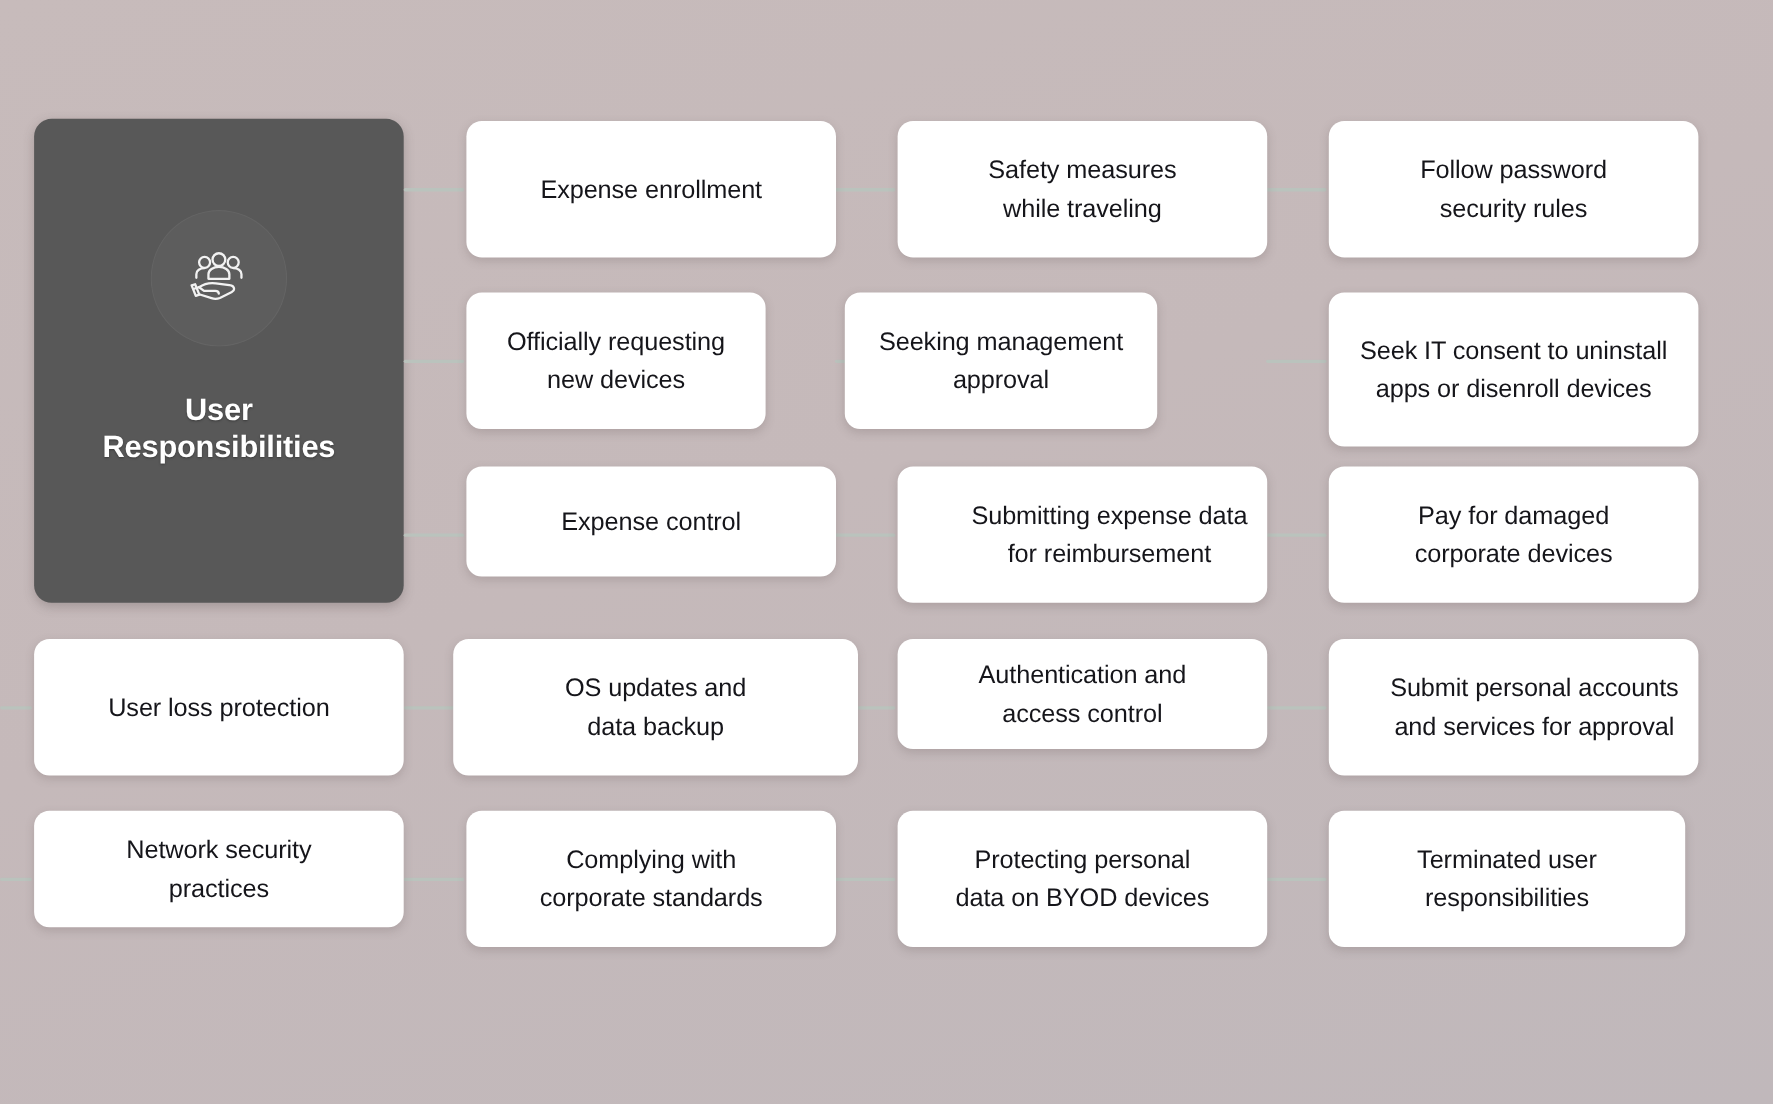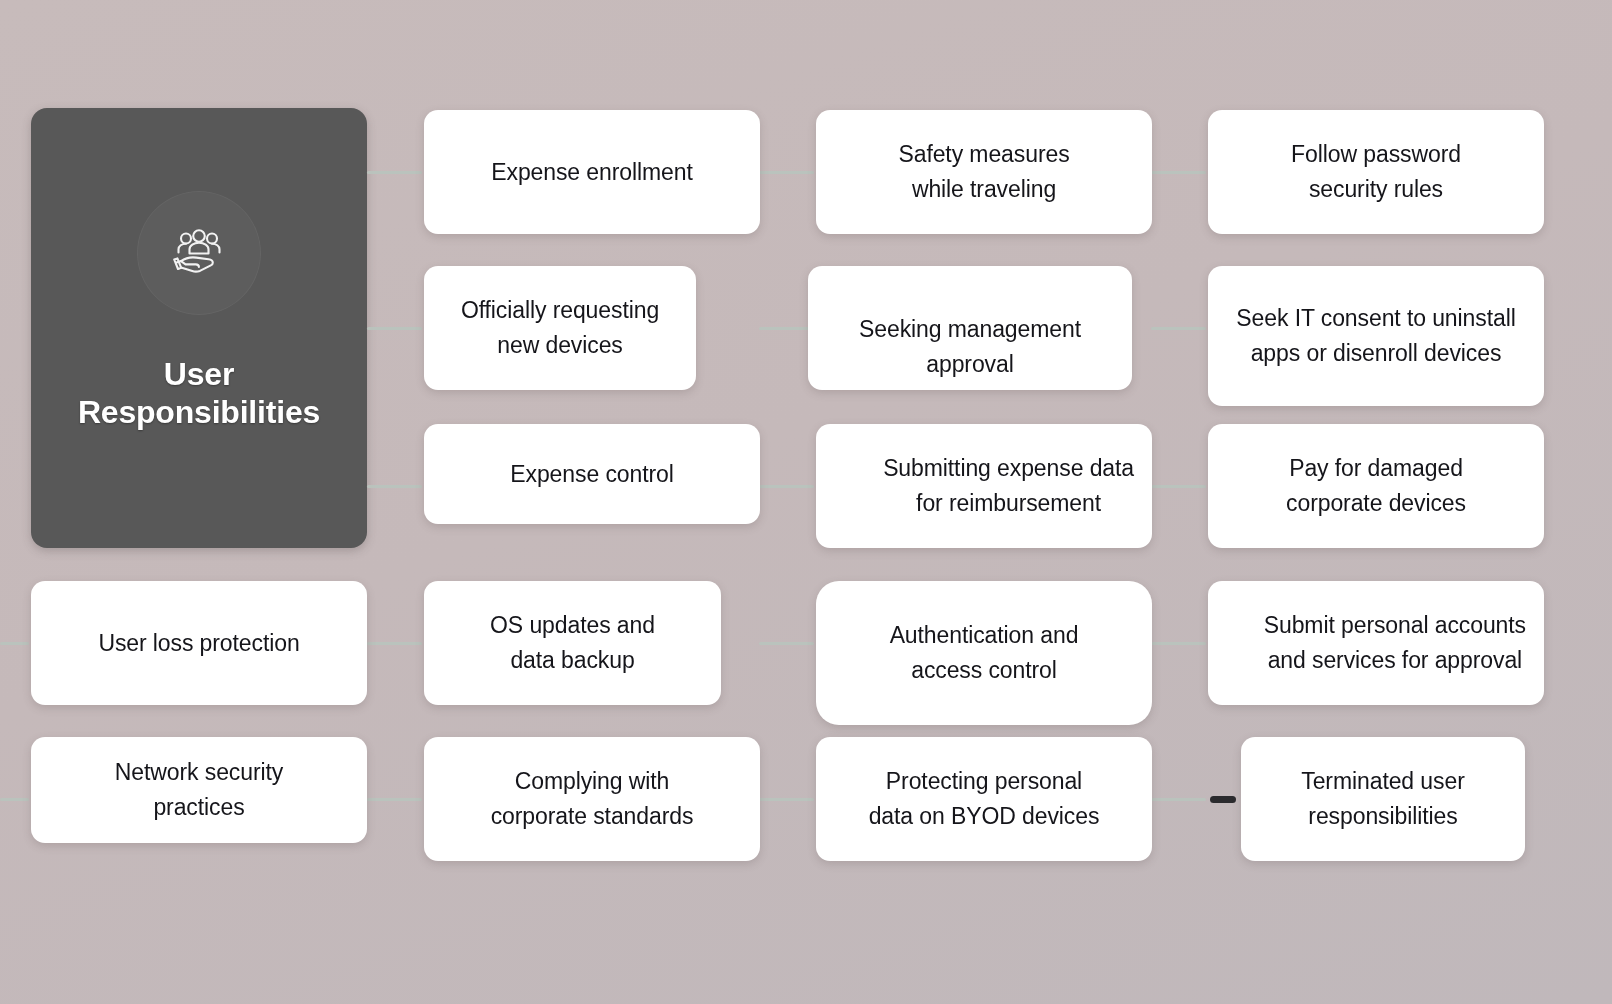--- a/index.html
+++ b/index.html
@@ -60,21 +60,21 @@
   }
   .hub-icon-wrap svg {
     position: relative;
     z-index: 2;
   }
   .hub-title {
     margin-top: 38px;
     width: 300px;
     text-align: center;
     color: #ffffff;
-    font-size: 32px;
+    font-size: 28px;
     line-height: 1.18;
     font-weight: bold;
     letter-spacing: -0.2px;
     text-shadow: 0 1px 2px rgba(0,0,0,0.35);
   }
 
   
   .card {
     position: absolute;
     background: #ffffff;
@@ -181,54 +181,54 @@
       </div>
       <div class="card" style="left: 816px; top: 110px; width: 336px; height: 124px;">
         <div class="card-label">Safety measures<br>while traveling</div>
       </div>
       <div class="card" style="left: 1208px; top: 110px; width: 336px; height: 124px;">
         <div class="card-label">Follow password<br>security rules</div>
       </div>
       <div class="card" style="left: 424px; top: 266px; width: 272px; height: 124px;">
         <div class="card-label">Officially requesting<br>new devices</div>
       </div>
-      <div class="card" style="left: 808px; top: 266px; width: 324px; height: 124px; align-items: flex-end;">
+      <div class="card" style="left: 768px; top: 266px; width: 284px; height: 124px;">
         <div class="card-label">Seeking management<br>approval</div>
       </div>
       <div class="card" style="left: 1208px; top: 266px; width: 336px; height: 140px;">
         <div class="card-label">Seek IT consent to uninstall<br>apps or disenroll devices</div>
       </div>
       <div class="card" style="left: 424px; top: 424px; width: 336px; height: 100px;">
         <div class="card-label">Expense control</div>
       </div>
       <div class="card" style="left: 816px; top: 424px; width: 336px; height: 124px; justify-content: flex-end;">
         <div class="card-label">Submitting expense data<br>for reimbursement</div>
       </div>
       <div class="card" style="left: 1208px; top: 424px; width: 336px; height: 124px;">
         <div class="card-label">Pay for damaged<br>corporate devices</div>
       </div>
       <div class="card" style="left: 31px; top: 581px; width: 336px; height: 124px;">
         <div class="card-label">User loss protection</div>
       </div>
-      <div class="card" style="left: 424px; top: 581px; width: 297px; height: 124px;">
+      <div class="card" style="left: 412px; top: 581px; width: 368px; height: 124px;">
         <div class="card-label">OS updates and<br>data backup</div>
       </div>
-      <div class="card" style="left: 816px; top: 581px; width: 336px; height: 144px; border-radius: 23px;">
+      <div class="card" style="left: 816px; top: 581px; width: 336px; height: 100px;">
         <div class="card-label">Authentication and<br>access control</div>
       </div>
       <div class="card" style="left: 1208px; top: 581px; width: 336px; height: 124px; justify-content: flex-end;">
         <div class="card-label">Submit personal accounts<br>and services for approval</div>
       </div>
       <div class="card" style="left: 31px; top: 737px; width: 336px; height: 106px;">
         <div class="card-label">Network security<br>practices</div>
       </div>
       <div class="card" style="left: 424px; top: 737px; width: 336px; height: 124px;">
         <div class="card-label">Complying with<br>corporate standards</div>
       </div>
       <div class="card" style="left: 816px; top: 737px; width: 336px; height: 124px;">
         <div class="card-label">Protecting personal<br>data on BYOD devices</div>
       </div>
-      <div class="card" style="left: 1208px; top: 737px; width: 284px; height: 124px; margin-left: 33px;">
+      <div class="card" style="left: 1208px; top: 737px; width: 324px; height: 124px;">
         <div class="card-label">Terminated user<br>responsibilities</div>
       </div>
     </div>
 
 </div>
 
 </body></html>

